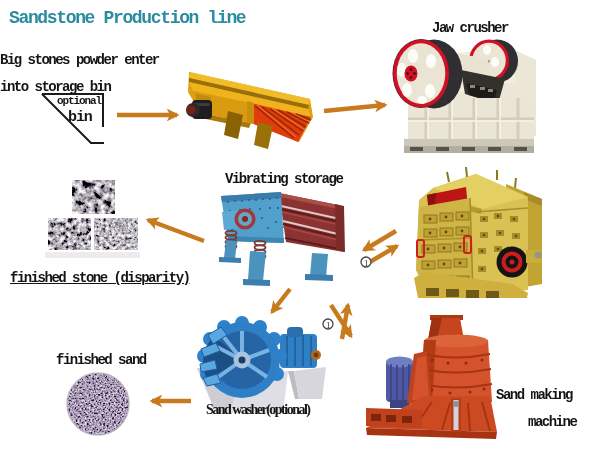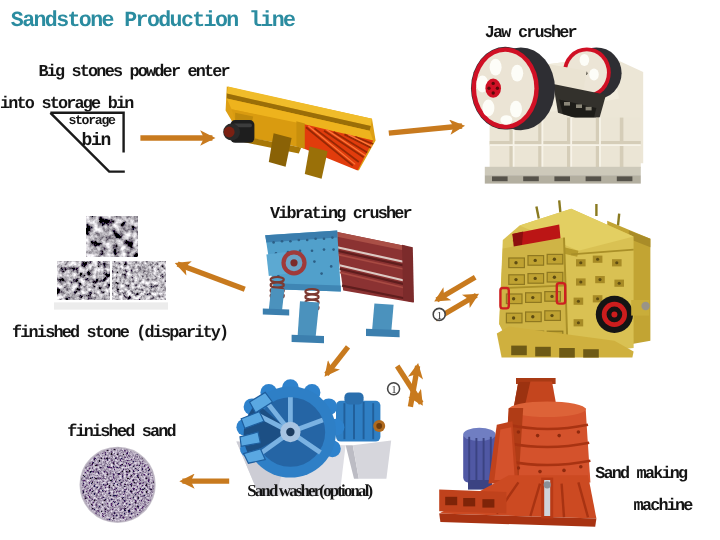--- a/index.html
+++ b/index.html
@@ -472,24 +472,24 @@
   </g>
 
   <rect x="451" y="398" width="10" height="34" fill="#b83a16"></rect>
   <rect x="453.5" y="400" width="5" height="30" fill="#cfd4da"></rect>
   <circle cx="456" cy="404" r="3" fill="#8a9098"></circle>
 </g>
 
 </svg>
 
 <div class="lb" style="left:9px;top:8.5px;font-size:18px;letter-spacing:-1.35px;color:#2b8ca0;">Sandstone Production line</div>
-<div class="lb" style="left:0px;top:53px;padding-left:32px;">Big stones powder enter</div>
+<div class="lb" style="left:0px;top:53px;">Big stones powder enter</div>
 <div class="lb" style="left:0px;top:79.5px;">into storage bin</div>
-<div class="lb" style="left:404px;top:20.5px;">Jaw crusher</div>
-<div class="lb" style="left:57px;top:96px;font-size:11px;letter-spacing:-1.1px;">storage</div>
+<div class="lb" style="left:432px;top:20.5px;">Jaw crusher</div>
+<div class="lb" style="left:57px;top:96px;font-size:11px;letter-spacing:-1.1px;">optional</div>
 <div class="lb" style="left:68px;top:110px;font-size:15px;letter-spacing:-1.1px;">bin</div>
-<div class="lb" style="left:225px;top:172px;">Vibrating crusher</div>
-<div class="lb" style="left:10px;top:271px;">finished stone (disparity)</div>
+<div class="lb" style="left:225px;top:172px;">Vibrating storage</div>
+<div class="lb" style="left:10px;top:271px;text-decoration:underline;">finished stone (disparity)</div>
 <div class="lb" style="left:56px;top:352.5px;">finished sand</div>
 <div class="lb" style="left:206px;top:403px;font-family:Liberation Serif, serif;">Sand washer(optional)</div>
 <div class="lb" style="left:496px;top:387.5px;">Sand making</div>
 <div class="lb" style="left:496px;top:415px;padding-left:32px;">machine</div>
 </div>
 
 </body></html>

